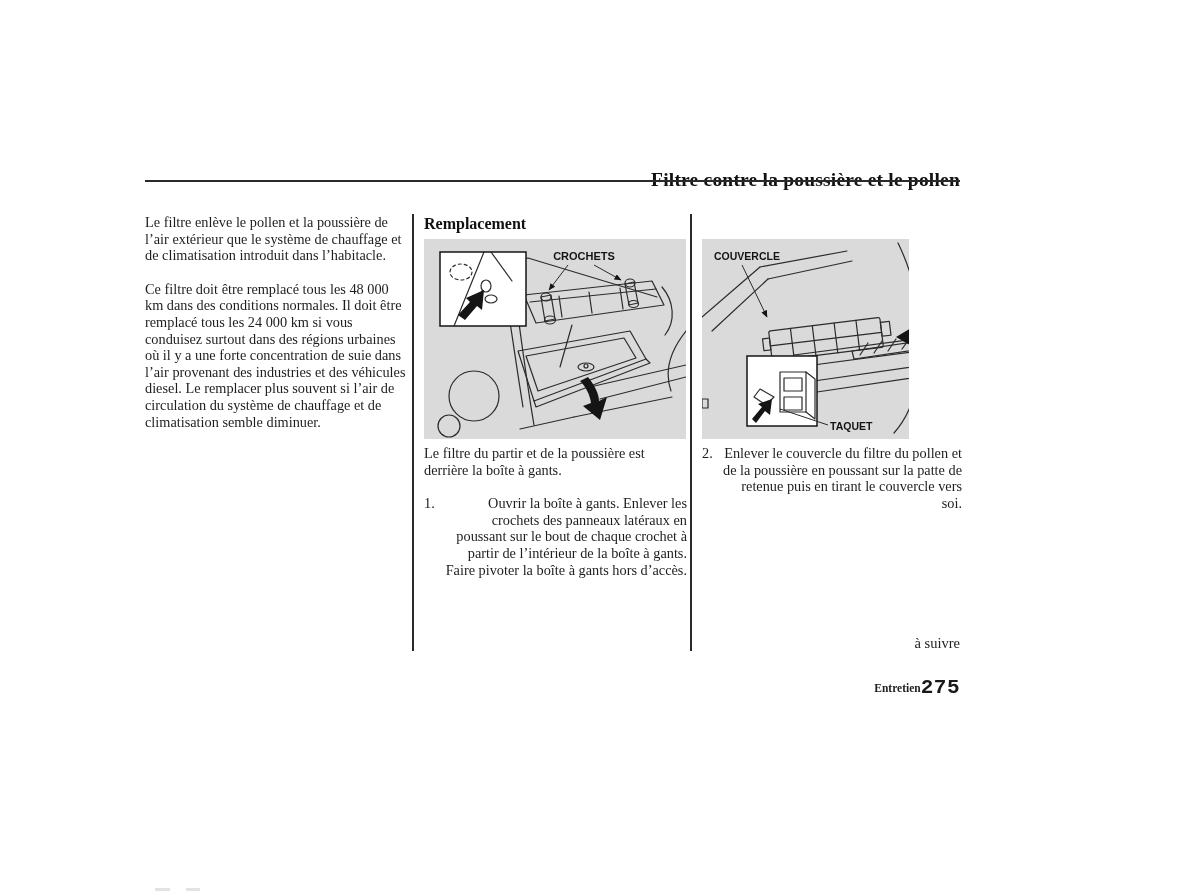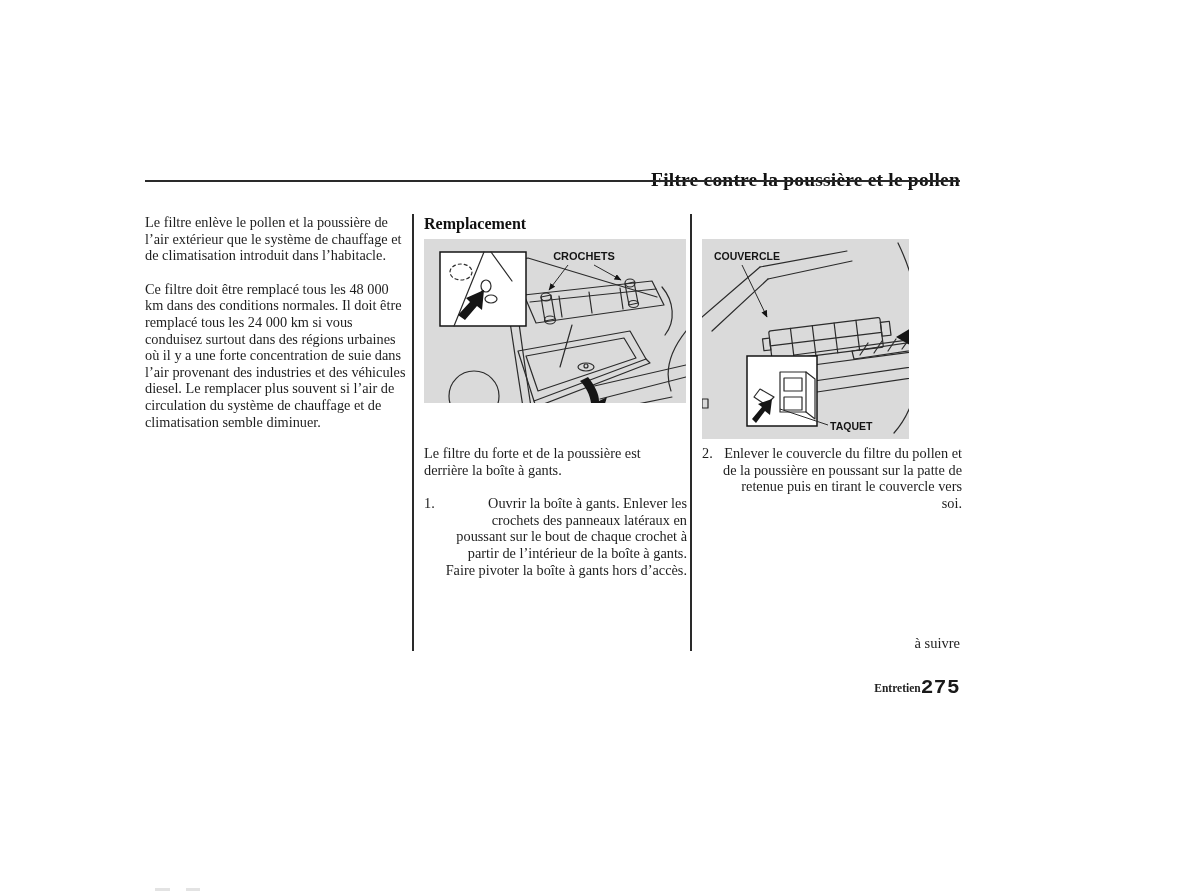--- a/index.html
+++ b/index.html
@@ -20,21 +20,21 @@
   .col p{margin:0 0 17px 0;}
   .left-col{left:145px;top:214px;width:265px;}
   .mid-col{left:424px;top:445px;width:263px;}
   .right-col{left:702px;top:445px;width:260px;}
   .section-heading{
     left:424px;top:215px;font-size:16px;font-weight:bold;color:#111;
   }
   .figure{
     background:#dadada;overflow:hidden;
   }
-  .fig1{left:424px;top:239px;width:262px;height:164px;}
+  .fig1{left:424px;top:239px;width:262px;height:200px;}
   .fig2{left:702px;top:239px;width:207px;height:200px;}
   .figure svg{display:block;}
   .step{display:flex;margin:0;}
   .step-num{width:21px;flex:0 0 21px;}
   .step-text{flex:1;text-align:right;}
   .a-suivre{
     top:635px;right:240px;font-size:14.5px;color:#222;
     white-space:nowrap;
   }
   .footer{
@@ -191,21 +191,21 @@
       </g>
 
       <text class="fig-label" x="12" y="21" font-size="10.5" text-anchor="start">COUVERCLE</text>
       <line class="ink-thin" x1="40" y1="26" x2="65" y2="78" marker-end="url(#ah2)"></line>
       <text class="fig-label" x="128" y="191" font-size="10.5" text-anchor="start">TAQUET</text>
       <line class="ink-thin" x1="78" y1="170" x2="126" y2="186"></line>
     </svg>
   </div>
 
   <div class="abs col mid-col">
-    <p>Le filtre du forte et de la poussière est derrière la boîte à gants.</p>
+    <p>Le filtre du partir et de la poussière est derrière la boîte à gants.</p>
     <div class="step">
       <span class="step-num">1.</span>
       <span class="step-text">Ouvrir la boîte à gants. Enlever les crochets des panneaux latéraux en poussant sur le bout de chaque crochet à partir de l’intérieur de la boîte à gants. Faire pivoter la boîte à gants hors d’accès.</span>
     </div>
   </div>
 
   <div class="abs col right-col">
     <div class="step">
       <span class="step-num">2.</span>
       <span class="step-text">Enlever le couvercle du filtre du pollen et de la poussière en poussant sur la patte de retenue puis en tirant le couvercle vers soi.</span>

